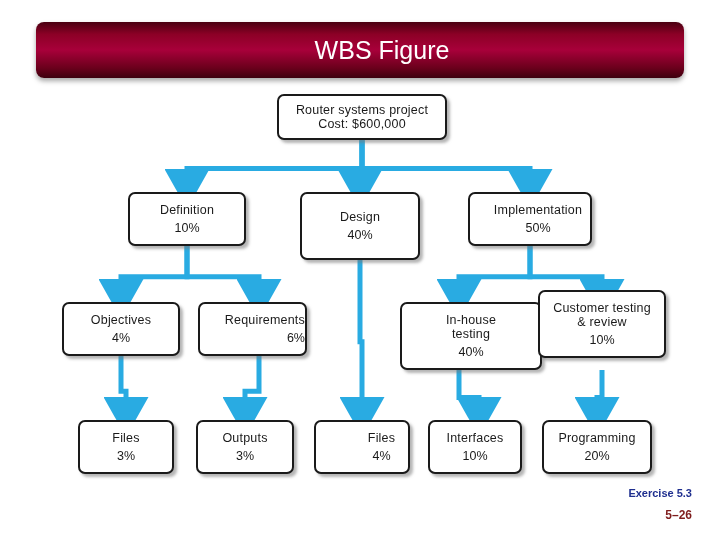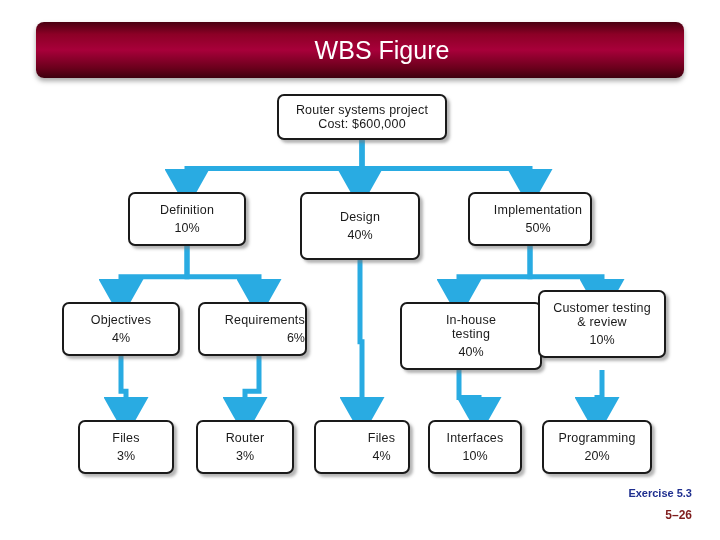--- a/index.html
+++ b/index.html
@@ -164,21 +164,21 @@
       </div>
       <div class="node" style="left: 538px; top: 206px; width: 128px; height: 68px;">
         <div class="lbl">Customer testing<br>&amp; review</div>
         <div class="pct">10%</div>
       </div>
       <div class="node" style="left: 78px; top: 336px; width: 96px; height: 54px;">
         <div class="lbl">Files</div>
         <div class="pct">3%</div>
       </div>
       <div class="node" style="left: 196px; top: 336px; width: 98px; height: 54px;">
-        <div class="lbl">Router</div>
+        <div class="lbl">Outputs</div>
         <div class="pct">3%</div>
       </div>
       <div class="node" style="left: 314px; top: 336px; width: 96px; height: 54px; padding-left: 39px;">
         <div class="lbl">Files</div>
         <div class="pct">4%</div>
       </div>
       <div class="node" style="left: 428px; top: 336px; width: 94px; height: 54px;">
         <div class="lbl">Interfaces</div>
         <div class="pct">10%</div>
       </div>

